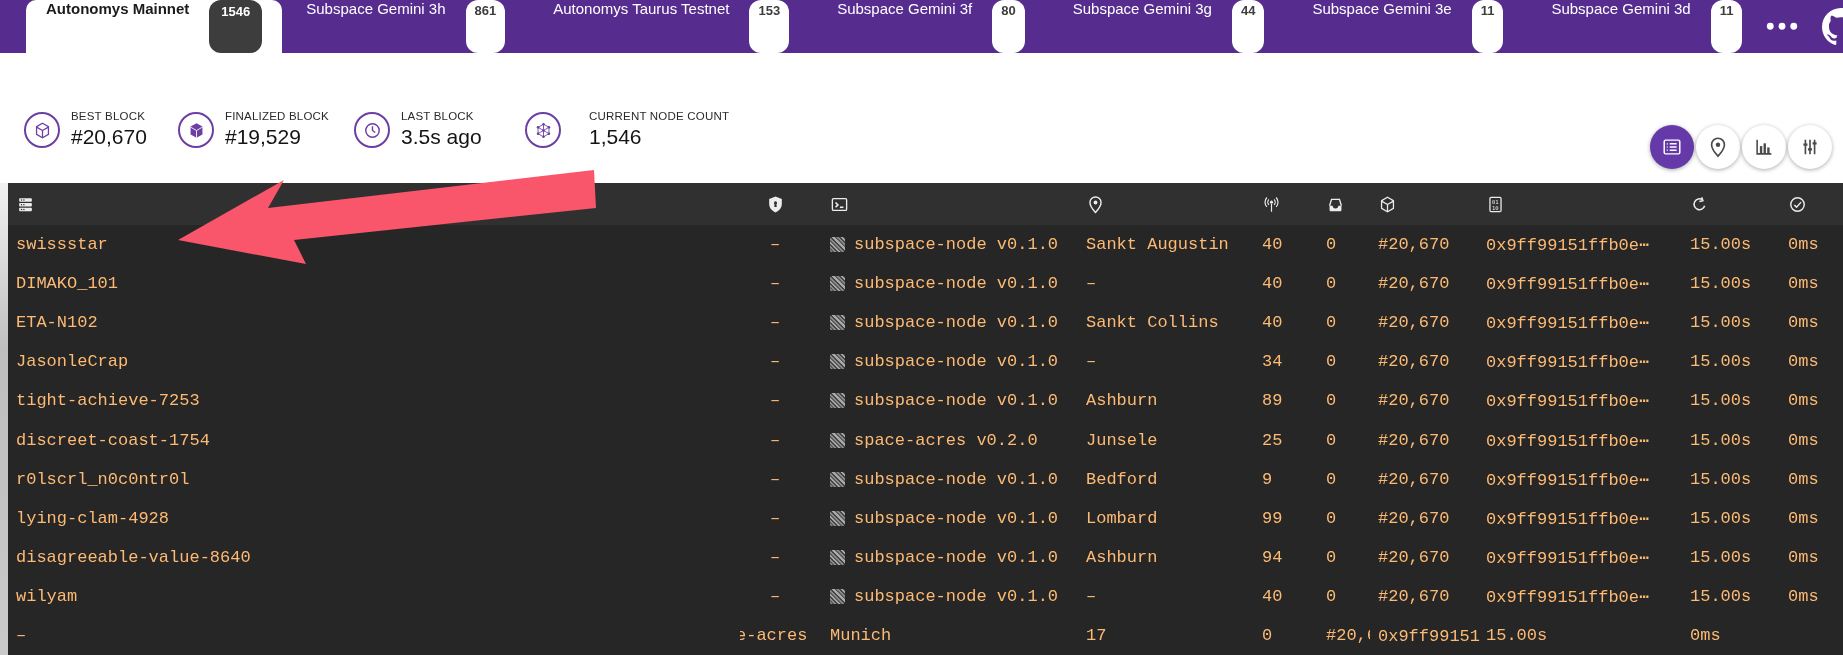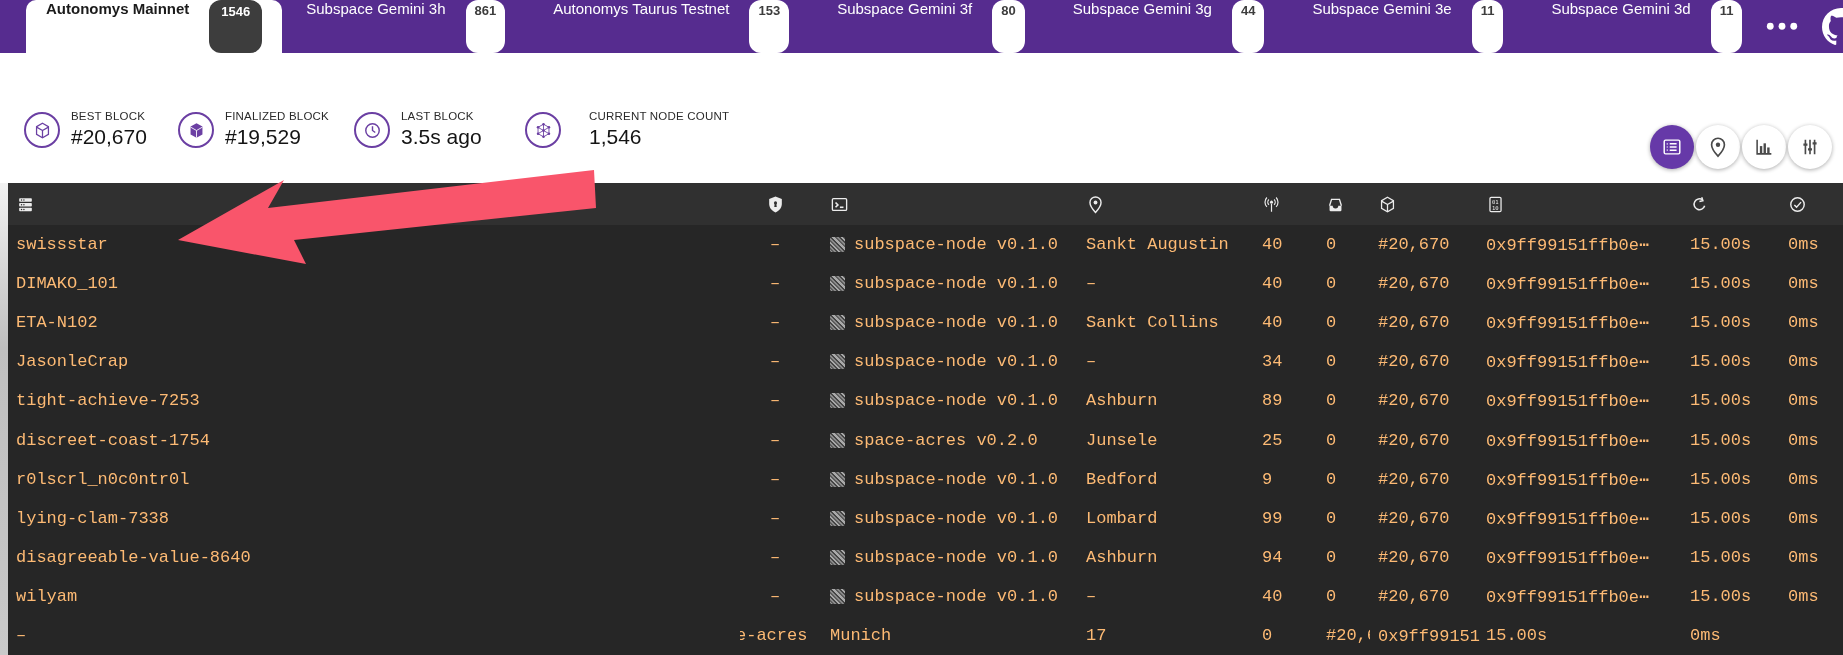--- a/index.html
+++ b/index.html
@@ -470,21 +470,21 @@
           <span class="cell">Bedford</span>
           <span class="cell">9</span>
           <span class="cell">0</span>
           <span class="cell">#20,670</span>
           <span class="cell">0x9ff99151ffb0e⋯</span>
           <span class="cell">15.00s</span>
           <span class="cell">0ms</span>
         </div>
 
         <div class="trow">
-          <span class="cell">lying-clam-7338</span>
+          <span class="cell">lying-clam-4928</span>
           <span class="cell">–</span>
           <span class="cell impl-cell">
             <span class="impl-logo"></span>
             <span>subspace-node v0.1.0</span>
           </span>
           <span class="cell">Lombard</span>
           <span class="cell">99</span>
           <span class="cell">0</span>
           <span class="cell">#20,670</span>
           <span class="cell">0x9ff99151ffb0e⋯</span>

